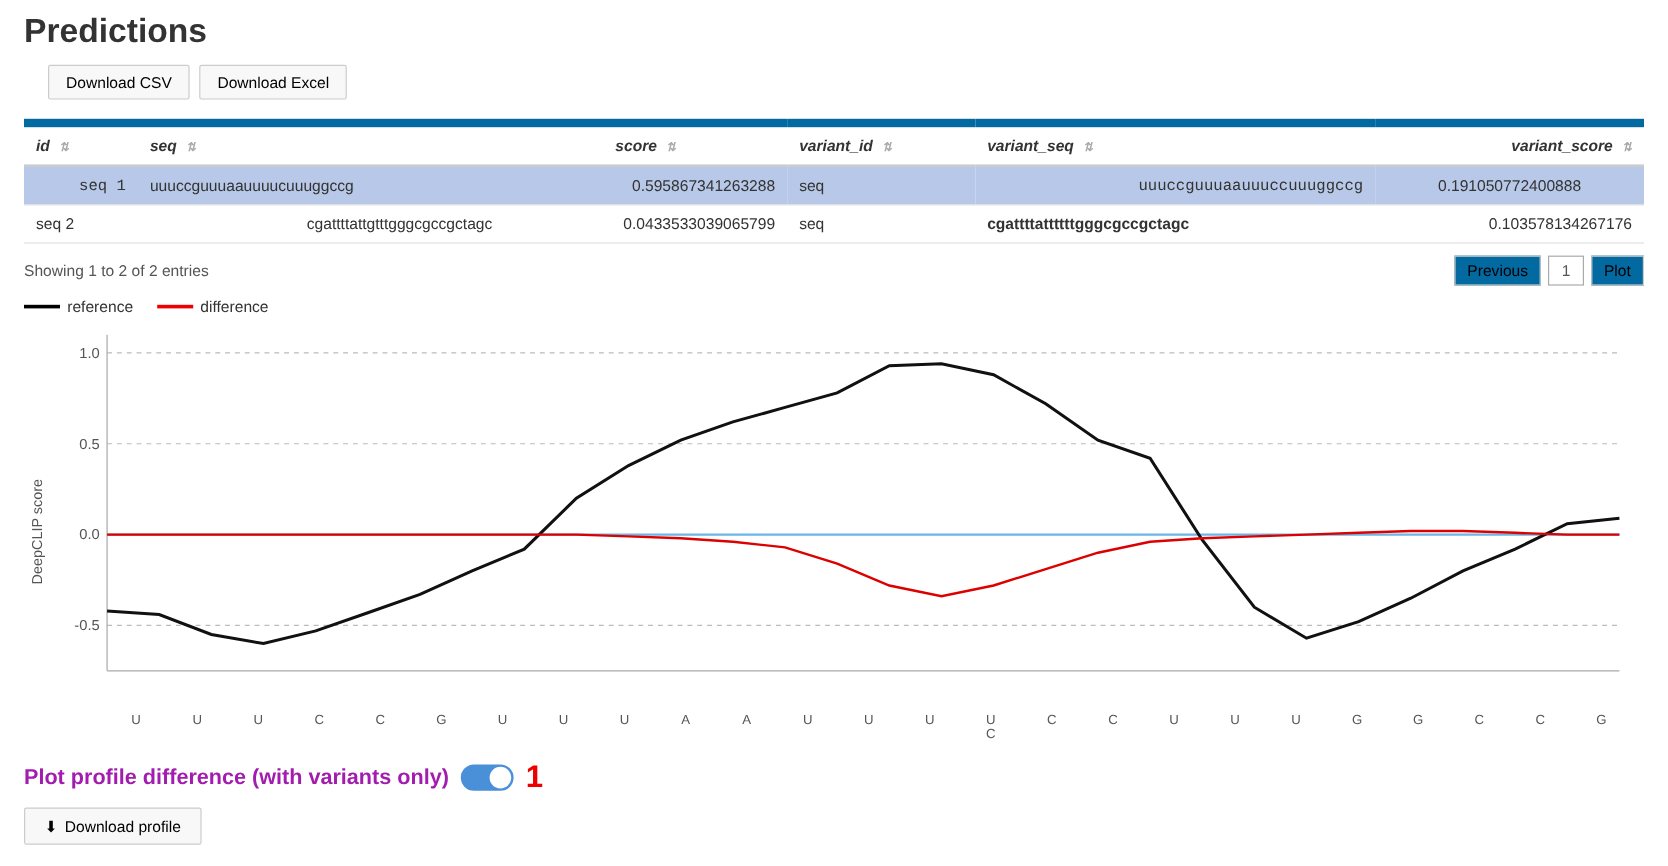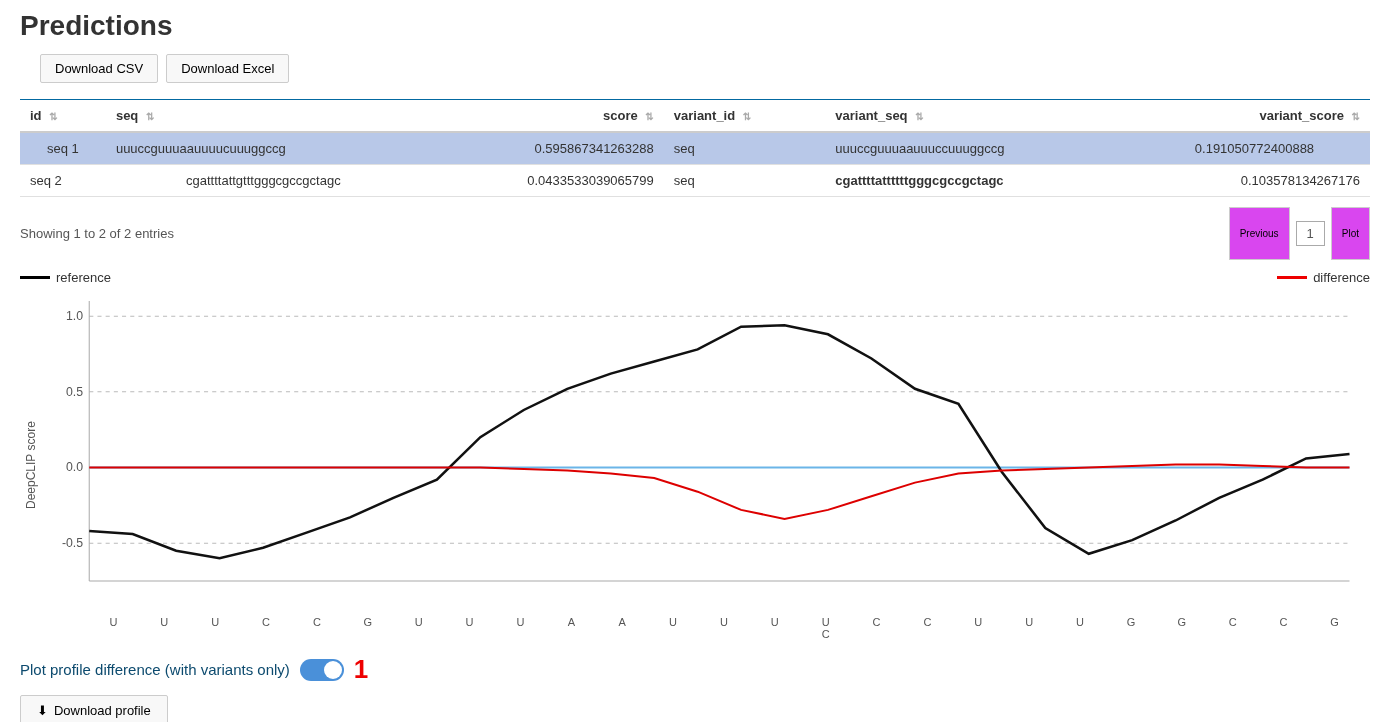--- a/index.html
+++ b/index.html
@@ -21,21 +21,21 @@
     .search-area { margin-left: auto; display: flex; align-items: center; gap: 8px; }
     .search-area label { font-weight: bold; }
     .search-area input {
       border: 1px solid #ccc;
       padding: 4px 8px;
       width: 200px;
       font-size: 13px;
     }
 
     table { width: 100%; border-collapse: collapse; font-size: 13px; }
-    thead tr { border-top: 1px solid #0369a1; border-bottom: 2px solid #ccc; }
+    thead tr { border-top: 7px solid #0369a1; border-bottom: 2px solid #ccc; font-style: italic; }
     thead th {
       text-align: left;
       padding: 8px 10px;
       font-weight: bold;
       white-space: nowrap;
       color: #333;
     }
     thead th .sort-arrows { color: #aaa; font-size: 10px; margin-left: 4px; }
     tbody tr { border-bottom: 1px solid #e0e0e0; }
     tbody tr.selected { background: #b8c8e8; }
@@ -44,44 +44,44 @@
     .pagination-row {
       display: flex;
       justify-content: space-between;
       align-items: center;
       margin: 10px 0;
       font-size: 13px;
       color: #555;
     }
     .pagination-controls { display: flex; align-items: center; gap: 6px; }
     .page-btn {
-      padding: 20px 10px;
+      padding: 4px 10px;
       border: 1px solid #ccc;
-      background: #d946ef;
+      background: #0369a1;
       cursor: pointer;
-      font-size: 10px;
+      font-size: 13px;
     }
     .page-num {
       padding: 4px 10px;
       border: 1px solid #aaa;
       background: #fff;
       font-size: 13px;
     }
 
     
     .chart-container {
       margin: 10px 0;
       position: relative;
     }
     .chart-legend {
       text-align: center;
       font-size: 13px;
       margin-bottom: 6px;
       display: flex;
-      justify-content: space-between;
+      justify-content: flex-start;
       gap: 20px;
       align-items: center;
     }
     .legend-item { display: flex; align-items: center; gap: 6px; }
     .legend-line { display: inline-block; width: 30px; height: 3px; }
     .legend-black { background: #000; }
     .legend-red { background: #e00; }
 
     .chart-wrapper {
       display: flex;
@@ -99,21 +99,21 @@
       white-space: nowrap;
     }
     .chart-svg-area { flex: 1; }
 
     .toggle-row {
       display: flex;
       align-items: center;
       gap: 10px;
       margin: 14px 0 10px 0;
     }
-    .toggle-label { font-size: 15px; color: #0c4a6e; }
+    .toggle-label { font-size: 18px; color: #a21caf; font-weight: bold; }
     .toggle-switch {
       width: 44px;
       height: 22px;
       background: #4a90d9;
       border-radius: 11px;
       position: relative;
       cursor: pointer;
     }
     .toggle-switch::after {
       content: '';
@@ -158,38 +158,38 @@
     <button class="btn">Download Excel</button>
   </div>
 </div>
 
 
 <table>
   <thead>
     <tr>
       <th>id <span class="sort-arrows">⇅</span></th>
       <th>seq <span class="sort-arrows">⇅</span></th>
-      <th style="text-align:right;">score <span class="sort-arrows">⇅</span></th>
+      <th style="text-align:center;">score <span class="sort-arrows">⇅</span></th>
       <th>variant_id <span class="sort-arrows">⇅</span></th>
       <th>variant_seq <span class="sort-arrows">⇅</span></th>
       <th style="text-align:right;">variant_score <span class="sort-arrows">⇅</span></th>
     </tr>
   </thead>
   <tbody id="table-body">
   <tr class="selected">
-        <td style="text-align: center;">seq 1</td>
+        <td style="text-align: right; font-family: Liberation Mono, monospace;">seq 1</td>
         <td style="text-align: left;">uuuccguuuaauuuucuuuggccg</td>
         <td style="text-align: right;">0.595867341263288</td>
         <td style="text-align: left;">seq</td>
-        <td style="text-align: left;">uuuccguuuaauuuccuuuggccg</td>
+        <td style="text-align: right; font-family: Liberation Mono, monospace;">uuuccguuuaauuuccuuuggccg</td>
         <td style="text-align: center;">0.191050772400888</td>
       </tr>
       <tr>
         <td style="text-align: left;">seq 2</td>
-        <td style="text-align: center;">cgattttattgtttgggcgccgctagc</td>
+        <td style="text-align: right;">cgattttattgtttgggcgccgctagc</td>
         <td style="text-align: right;">0.0433533039065799</td>
         <td style="text-align: left;">seq</td>
         <td style="text-align: left; font-weight: bold;">cgattttattttttgggcgccgctagc</td>
         <td style="text-align: right;">0.103578134267176</td>
       </tr>
     </tbody>
 </table>
 
 
 <div class="pagination-row">

